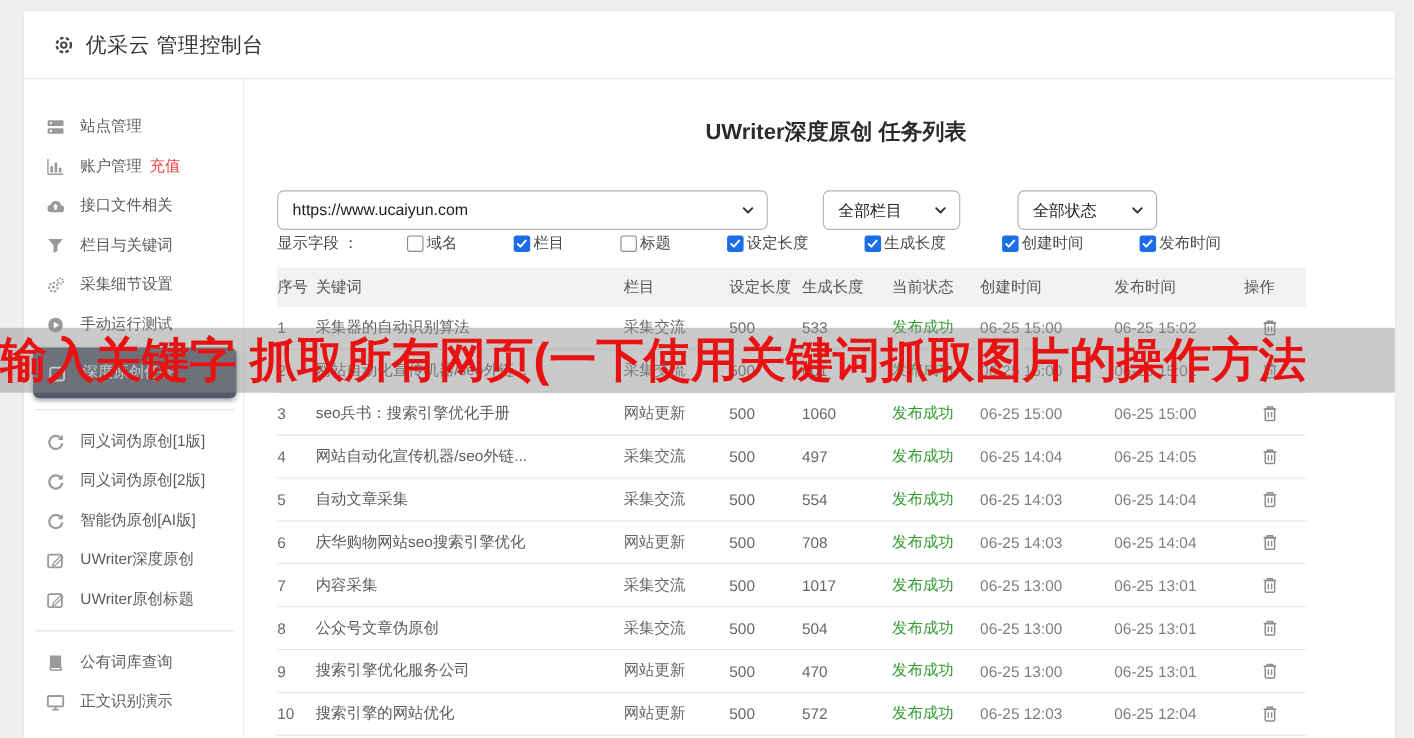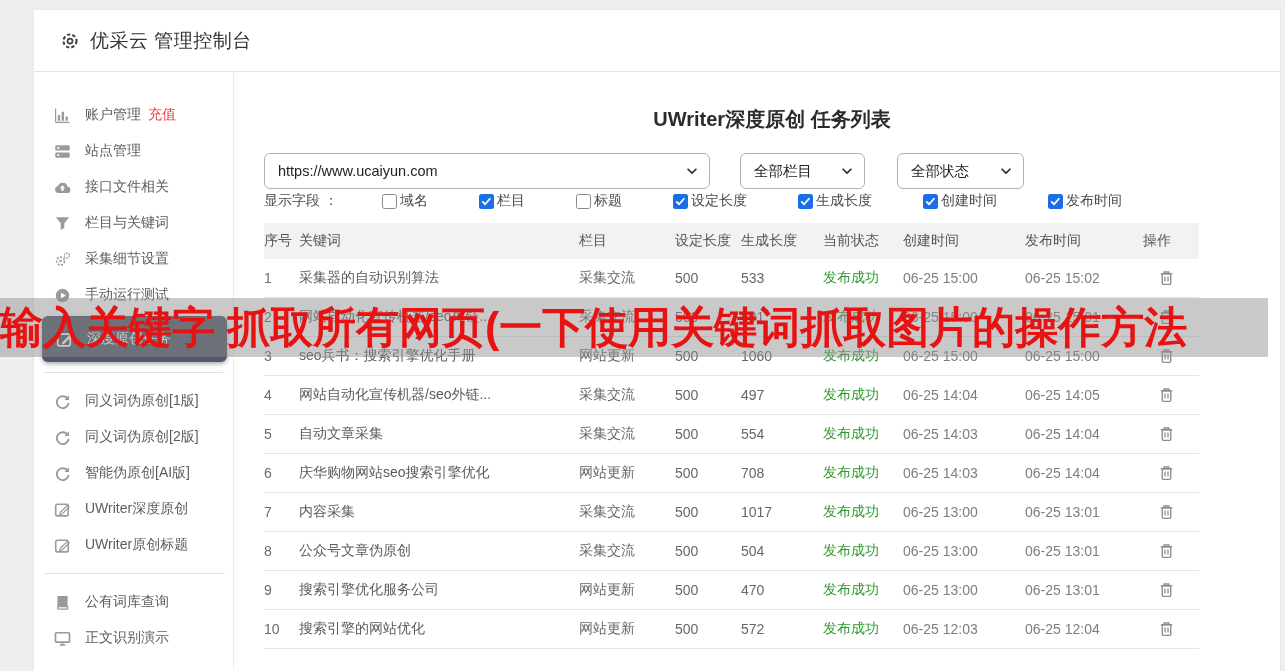--- a/index.html
+++ b/index.html
@@ -5,21 +5,21 @@
   * { box-sizing: border-box; margin: 0; padding: 0; }
   html,body { width:1285px; height:671px; }
   body {
     font-family: "Liberation Sans", "DejaVu Sans", sans-serif;
     background: #eff0ee;
     color: #555;
     overflow: hidden;
     position: relative;
   }
   .app {
-    position: absolute; left: 34px; top: 10px;
+    position: absolute; left: 22px; top: 10px;
     width: 1246px; height: 661px;
     background: #fff;
     box-shadow: 0 0 3px rgba(0,0,0,.06);
   }
   
   .app-header {
     height: 62px; display: flex; align-items: center;
     padding-left: 26px; border-bottom: 1px solid #e4e4e4;
   }
   .app-header .hicon { color:#444; width:20px; height:20px; margin-right:10px; display:inline-flex; }
@@ -41,21 +41,21 @@
     margin: 3px 6px 3px 8px; padding-left: 14px; height: 46px;
     box-shadow: 0 2px 4px rgba(40,50,70,.4);
   }
   .side-item.active .sicon { color: #fff; }
   .side-divider { border: none; border-top: 1px solid #e2e2e2; margin: 10px 8px 10px 10px; }
 
   
   .main { flex: 1; padding: 34px 0 0 30px; }
   .page-title { font-size: 20px; font-weight: 600; color: #2b2b2b; text-align: center; }
 
-  .filters { display: flex; align-items: center; margin-top: 20px; }
+  .filters { display: flex; align-items: center; margin-top: 40px; gap: 20px; }
   .select {
     height: 36px; border: 1px solid #b2b2b2; border-radius: 6px;
     display: flex; align-items: center; justify-content: space-between;
     padding: 0 10px 0 13px; font-size: 14.5px; color: #222; background: #fff;
     cursor: pointer;
   }
   .select .chev { width: 14px; height: 14px; color: #333; display:inline-flex; }
   .select-site { width: 446px; margin-right: 30px; }
   .select-column { width: 125px; margin-right: 32px; }
   .select-status { width: 127px; margin-right: 30px; }
@@ -118,40 +118,40 @@
         </svg>
       </span>
     <h1 class="app-title">优采云 管理控制台</h1>
   </header>
 
   <div class="app-body">
     <aside class="sidebar" id="sidebar">
         <div class="side-item">
           <span class="sicon">
             <svg viewBox="0 0 16 16" width="100%" height="100%">
+              <rect x="1.2" y="2.2" width="13.6" height="4.8" rx="1" fill="currentColor"></rect>
+              <rect x="1.2" y="9" width="13.6" height="4.8" rx="1" fill="currentColor"></rect>
+              <circle cx="4" cy="4.6" r="1" fill="#fff"></circle>
+              <circle cx="4" cy="11.4" r="1" fill="#fff"></circle>
+            </svg>
+          </span>
+          <span>站点管理</span>
+        </div>
+        <div class="side-item">
+          <span class="sicon">
+            <svg viewBox="0 0 16 16" width="100%" height="100%">
               <path d="M1.5 1.5v13" fill="none" stroke="currentColor" stroke-width="1.2"></path>
               <path d="M1.5 14.5h13" fill="none" stroke="currentColor" stroke-width="1.2"></path>
               <rect x="3.6" y="7.5" width="2.2" height="5.5" fill="currentColor"></rect>
               <rect x="7.2" y="4.5" width="2.2" height="8.5" fill="currentColor"></rect>
               <rect x="10.8" y="9" width="2.2" height="4" fill="currentColor"></rect>
             </svg>
           </span>
           <span>账户管理</span>
           <span class="extra">充值</span>
-        </div>
-        <div class="side-item">
-          <span class="sicon">
-            <svg viewBox="0 0 16 16" width="100%" height="100%">
-              <rect x="1.2" y="2.2" width="13.6" height="4.8" rx="1" fill="currentColor"></rect>
-              <rect x="1.2" y="9" width="13.6" height="4.8" rx="1" fill="currentColor"></rect>
-              <circle cx="4" cy="4.6" r="1" fill="#fff"></circle>
-              <circle cx="4" cy="11.4" r="1" fill="#fff"></circle>
-            </svg>
-          </span>
-          <span>站点管理</span>
         </div>
         <div class="side-item">
           <span class="sicon">
             <svg viewBox="0 0 16 16" width="100%" height="100%">
               <path d="M4.3 13.2a3.3 3.3 0 0 1-.5-6.55A4.6 4.6 0 0 1 12.7 7.2a2.9 2.9 0 0 1-.6 6z" fill="currentColor"></path>
               <path d="M8 5.8l2.4 2.7H9.1v2.5H6.9V8.5H5.6z" fill="#fff"></path>
             </svg>
           </span>
           <span>接口文件相关</span>
         </div>

